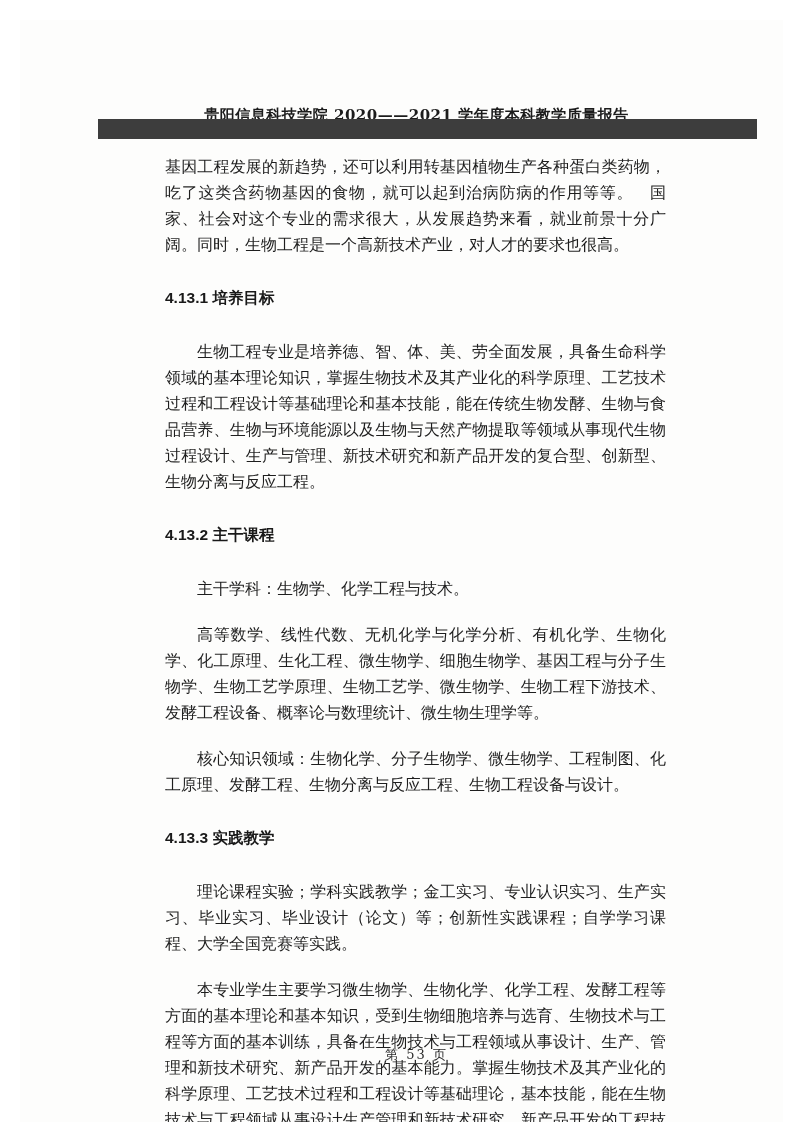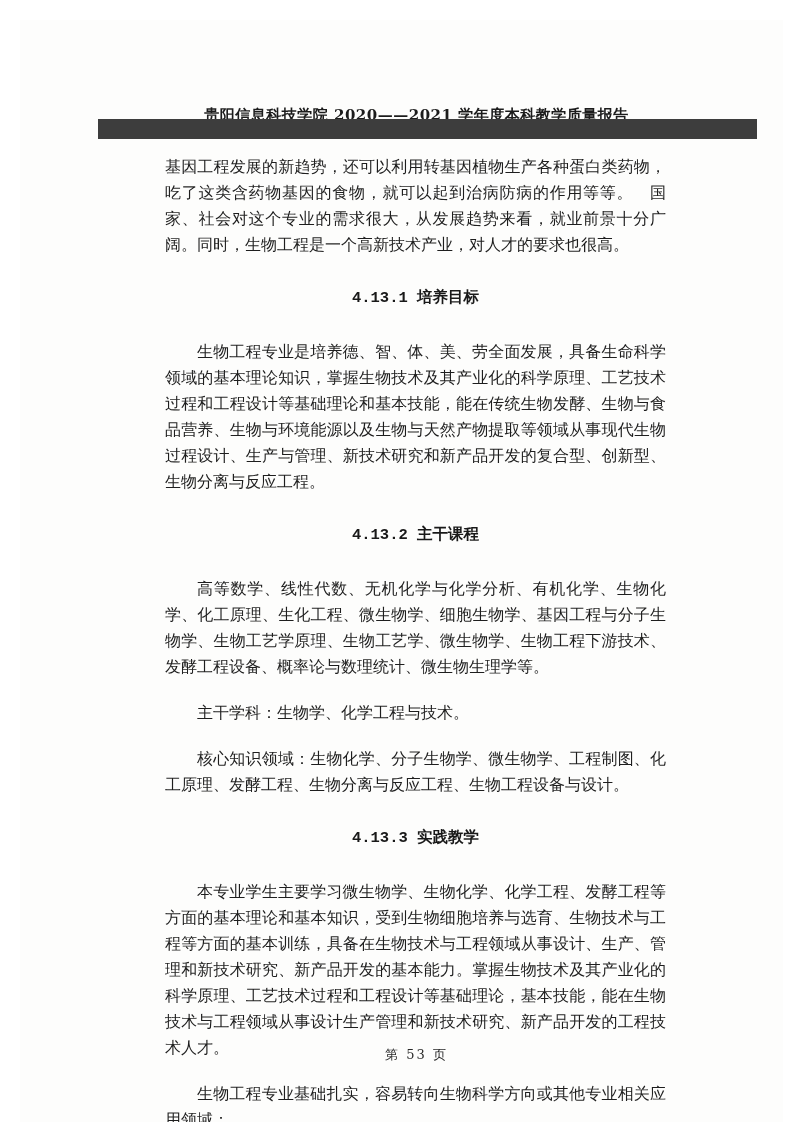--- a/index.html
+++ b/index.html
@@ -40,27 +40,26 @@
   }
   .body-para {
     font-size: 16px;
     line-height: 26px;
     text-align: justify;
     color: #1e1e1e;
     word-break: break-all;
   }
   .body-para.indent { text-indent: 2em; }
   .sec-heading {
-    font-family: Liberation Mono, monospace;
+    font-family: Liberation Sans, sans-serif;
     font-size: 15.5px;
     font-weight: bold;
     color: #191919;
     line-height: 26px;
     margin: 7px 0 8px 0;
-    text-align: center;
   }
   .footer {
     position: absolute;
     bottom: 68px;
     left: 0;
     right: 0;
     text-align: center;
     font-size: 13px;
     color: #2a2a2a;
     letter-spacing: 2px;
@@ -95,24 +94,25 @@
   <div>
     <div class="header-title">贵阳信息科技学院 2020——2021 学年度本科教学质量报告</div>
     <div class="header-rule"></div>
   </div>
 
   <div class="content">
       <p class="body-para">基因工程发展的新趋势，还可以利用转基因植物生产各种蛋白类药物，吃了这类含药物基因的食物，就可以起到治病防病的作用等等。　国家、社会对这个专业的需求很大，从发展趋势来看，就业前景十分广阔。同时，生物工程是一个高新技术产业，对人才的要求也很高。</p>
       <h2 class="sec-heading">4.13.1 培养目标</h2>
       <p class="body-para indent">生物工程专业是培养德、智、体、美、劳全面发展，具备生命科学领域的基本理论知识，掌握生物技术及其产业化的科学原理、工艺技术过程和工程设计等基础理论和基本技能，能在传统生物发酵、生物与食品营养、生物与环境能源以及生物与天然产物提取等领域从事现代生物过程设计、生产与管理、新技术研究和新产品开发的复合型、创新型、生物分离与反应工程。</p>
       <h2 class="sec-heading">4.13.2 主干课程</h2>
+      <p class="body-para indent">主干学科：生物学、化学工程与技术。</p>
       <p class="body-para indent">高等数学、线性代数、无机化学与化学分析、有机化学、生物化学、化工原理、生化工程、微生物学、细胞生物学、基因工程与分子生物学、生物工艺学原理、生物工艺学、微生物学、生物工程下游技术、发酵工程设备、概率论与数理统计、微生物生理学等。</p>
-      <p class="body-para indent">主干学科：生物学、化学工程与技术。</p>
       <p class="body-para indent">核心知识领域：生物化学、分子生物学、微生物学、工程制图、化工原理、发酵工程、生物分离与反应工程、生物工程设备与设计。</p>
       <h2 class="sec-heading">4.13.3 实践教学</h2>
+      <p class="body-para indent">理论课程实验；学科实践教学；金工实习、专业认识实习、生产实习、毕业实习、毕业设计（论文）等；创新性实践课程；自学学习课程、大学全国竞赛等实践。</p>
       <p class="body-para indent">本专业学生主要学习微生物学、生物化学、化学工程、发酵工程等方面的基本理论和基本知识，受到生物细胞培养与选育、生物技术与工程等方面的基本训练，具备在生物技术与工程领域从事设计、生产、管理和新技术研究、新产品开发的基本能力。掌握生物技术及其产业化的科学原理、工艺技术过程和工程设计等基础理论，基本技能，能在生物技术与工程领域从事设计生产管理和新技术研究、新产品开发的工程技术人才。</p>
       <p class="body-para indent">生物工程专业基础扎实，容易转向生物科学方向或其他专业相关应用领域：</p>
     </div>
 
   <div class="footer">
     <span>第 53 页</span>
   </div>
 
   <div>
       <div class="scan-mark" style="left: 787px; top: 115px; width: 3px; height: 7px; background: rgb(201, 84, 95);"></div>

